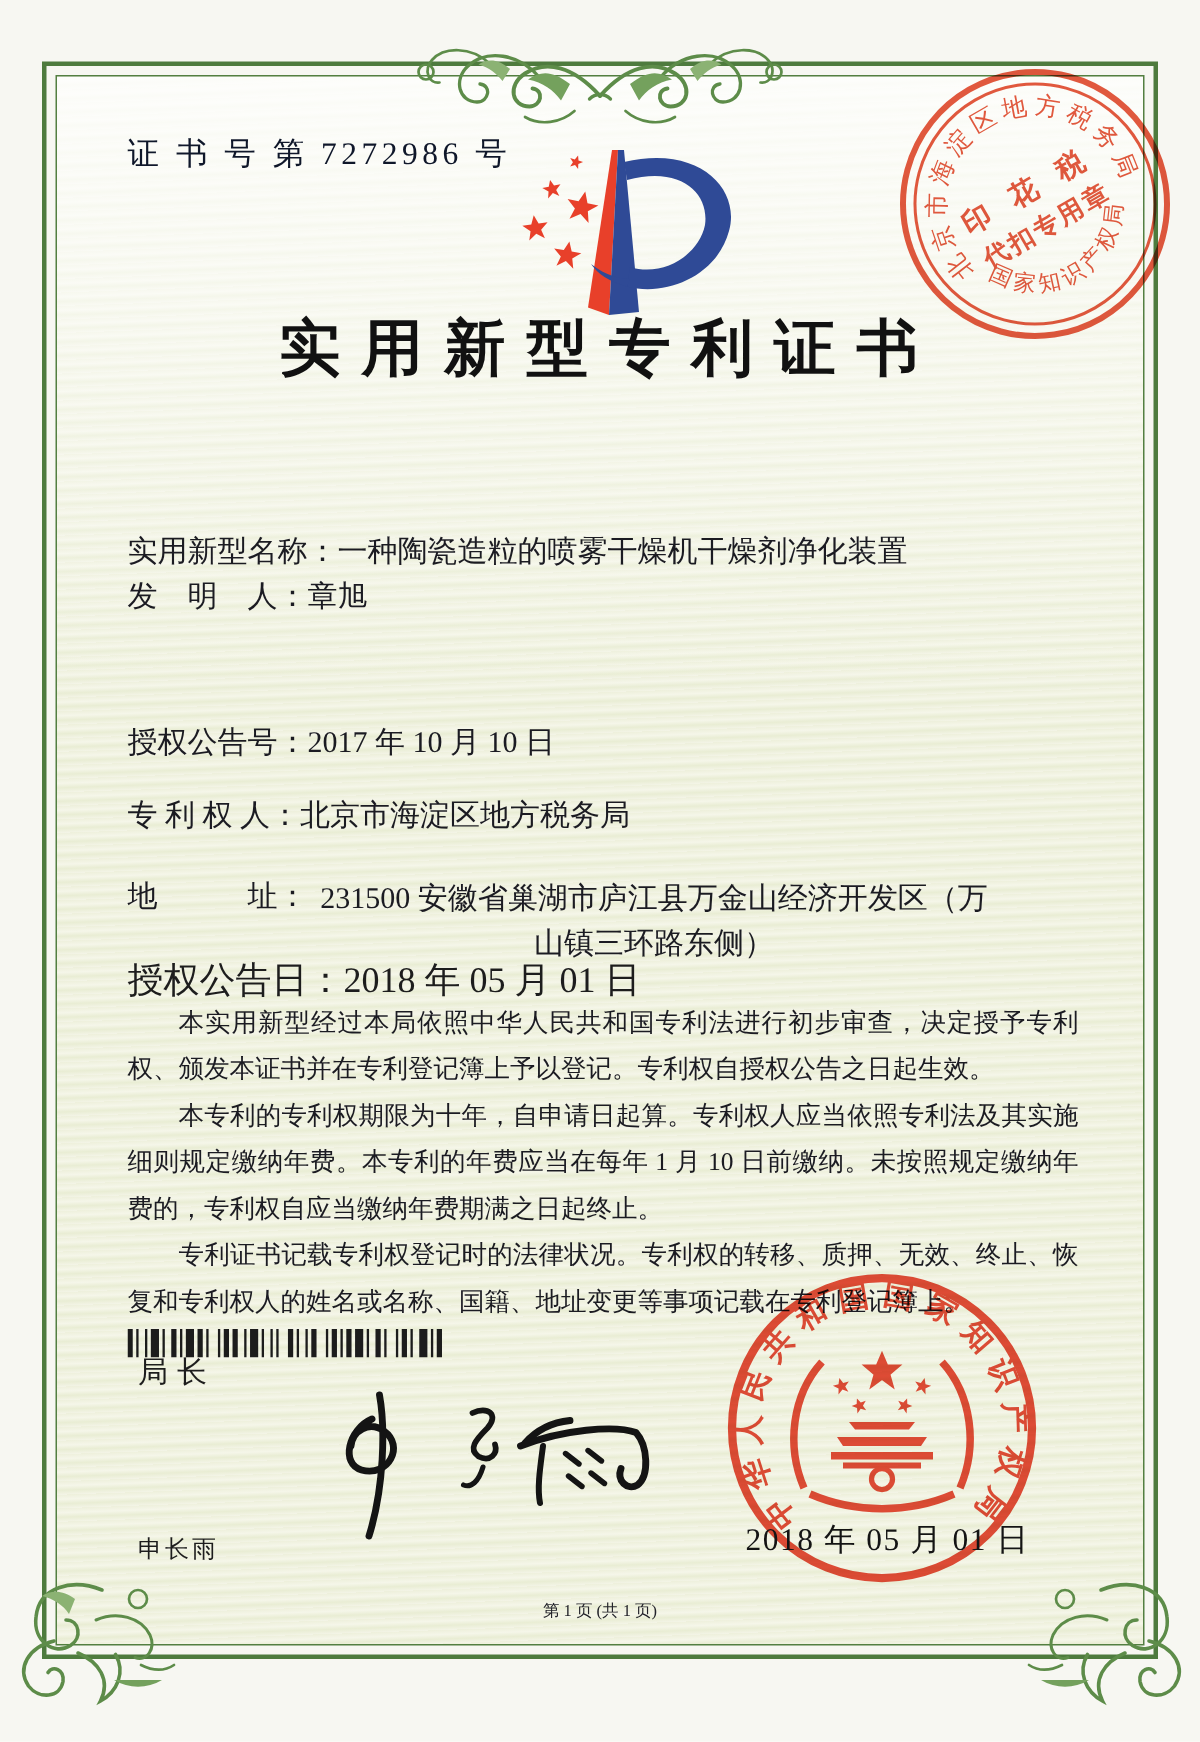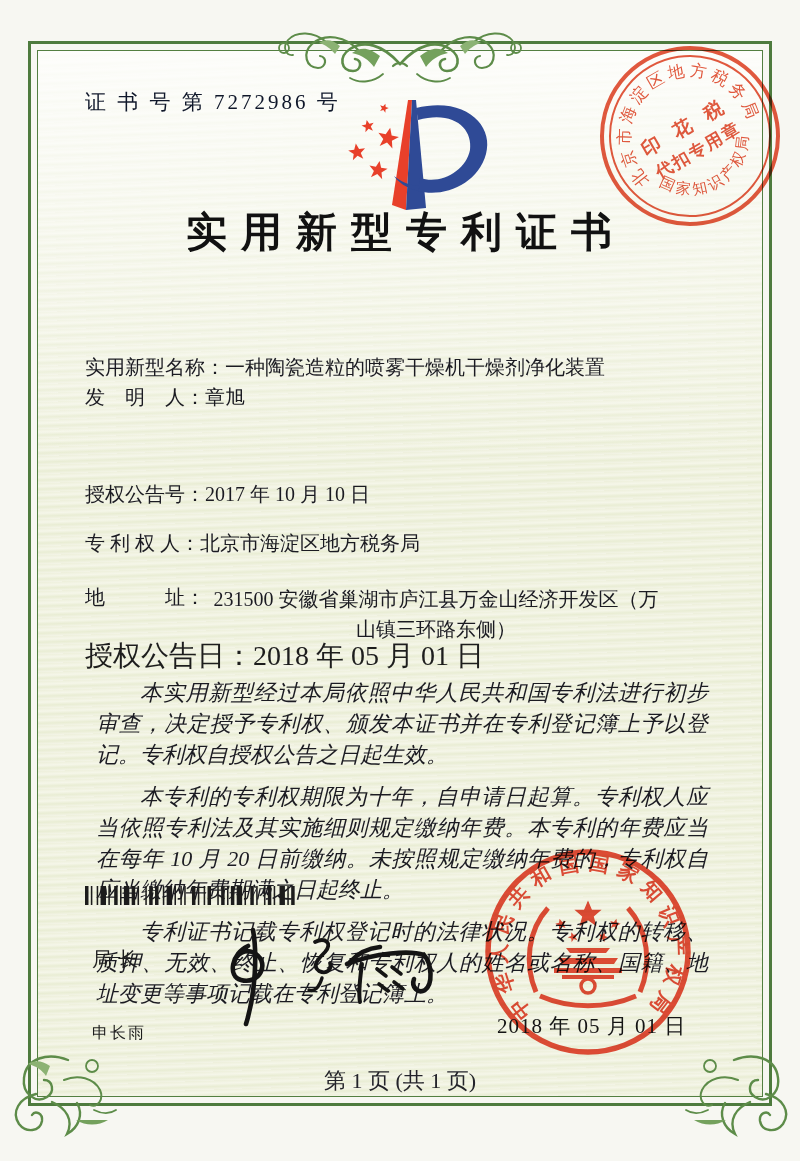--- a/index.html
+++ b/index.html
@@ -35,30 +35,30 @@
   .field-label{display:inline-block;}
   .field-value{display:inline-block;}
   .row-name   {top:317px;margin-top:37px;}
   .row-inventor{top:384px;}
   .row-patno  {top:432px;}
   .row-appdate{top:481px;}
   .row-owner  {top:530px;}
   .row-addr   {top:584px;white-space:normal;}
   .row-addr .field-wrap{display:flex;align-items:flex-start;text-align:center;}
   .row-addr .field-value{width:462px;white-space:normal;line-height:30px;}
-  .row-grant{top:637px;left:85px;right:75px;font-size:28px;display:flex;justify-content:space-between;white-space:nowrap;}
+  .row-grant{top:637px;left:85px;right:75px;font-size:24px;display:flex;justify-content:space-between;white-space:nowrap;}
   .paragraphs{left:85px;top:666px;width:634px;}
   .paragraphs p{
-    margin:11px;font-size:22px;line-height:31px;text-indent:2em;
-    text-align:justify;color:#1b1b22;font-style:italic;
-  }
-  .sig-title{left:92px;top:946px;font-size:20px;letter-spacing:6px;}
+    margin:0;font-size:17px;line-height:31px;text-indent:2em;
+    text-align:justify;color:#1b1b22;
+  }
+  .sig-title{left:92px;top:901px;font-size:20px;letter-spacing:6px;}
   .sig-name {left:92px;top:1023px;font-size:16px;letter-spacing:2px;}
   .seal-date{left:497px;top:1012px;font-size:21px;color:#141414;z-index:6;letter-spacing:1px;}
-  .page-footer{left:0;right:0;top:1066px;text-align:center;font-size:22px;color:#23232a;}
+  .page-footer{left:0;right:0;top:1066px;text-align:center;font-size:11px;color:#23232a;}
   
   .top-flourish{left:262px;top:22px;z-index:2;}
   .corner-fl-left{left:6px;top:1052px;z-index:2;}
   .corner-fl-right{left:684px;top:1052px;z-index:2;transform:scaleX(-1);}
   .logo{left:328px;top:92px;}
   .barcode{left:85px;top:886px;}
   .signature{left:218px;top:922px;z-index:3;}
   .tax-stamp{left:594px;top:40px;z-index:5;mix-blend-mode:multiply;opacity:.92;}
   .office-seal{left:478px;top:842px;z-index:5;mix-blend-mode:multiply;opacity:.93;}
   svg text{font-family:"Liberation Serif", serif;}
@@ -153,21 +153,21 @@
         <span class="field-value">231500 安徽省巢湖市庐江县万金山经济开发区（万山镇三环路东侧）</span>
     </span>
   </div>
 
   <div class="abs row-grant">
     <span><span>授权公告日：</span><span>2018 年 05 月 01 日</span></span>
   </div>
 
   <div class="abs paragraphs">
     <p>本实用新型经过本局依照中华人民共和国专利法进行初步审查，决定授予专利权、颁发本证书并在专利登记簿上予以登记。专利权自授权公告之日起生效。</p>
-    <p>本专利的专利权期限为十年，自申请日起算。专利权人应当依照专利法及其实施细则规定缴纳年费。本专利的年费应当在每年 10 月 20 日前缴纳。未按照规定缴纳年费的，专利权自应当缴纳年费期满之日起终止。</p>
+    <p>本专利的专利权期限为十年，自申请日起算。专利权人应当依照专利法及其实施细则规定缴纳年费。本专利的年费应当在每年 1 月 10 日前缴纳。未按照规定缴纳年费的，专利权自应当缴纳年费期满之日起终止。</p>
     <p>专利证书记载专利权登记时的法律状况。专利权的转移、质押、无效、终止、恢复和专利权人的姓名或名称、国籍、地址变更等事项记载在专利登记簿上。</p>
   </div>
 
   <svg class="abs barcode" id="barcode" width="212" height="19" viewBox="0 0 212 19">
       <rect x="0.00" y="0" width="3.49" height="19" fill="#1c1c1c"></rect>
       <rect x="5.83" y="0" width="1.54" height="19" fill="#1c1c1c"></rect>
       <rect x="11.67" y="0" width="1.54" height="19" fill="#1c1c1c"></rect>
       <rect x="15.56" y="0" width="5.43" height="19" fill="#1c1c1c"></rect>
       <rect x="23.34" y="0" width="1.54" height="19" fill="#1c1c1c"></rect>
       <rect x="29.17" y="0" width="3.49" height="19" fill="#1c1c1c"></rect>

